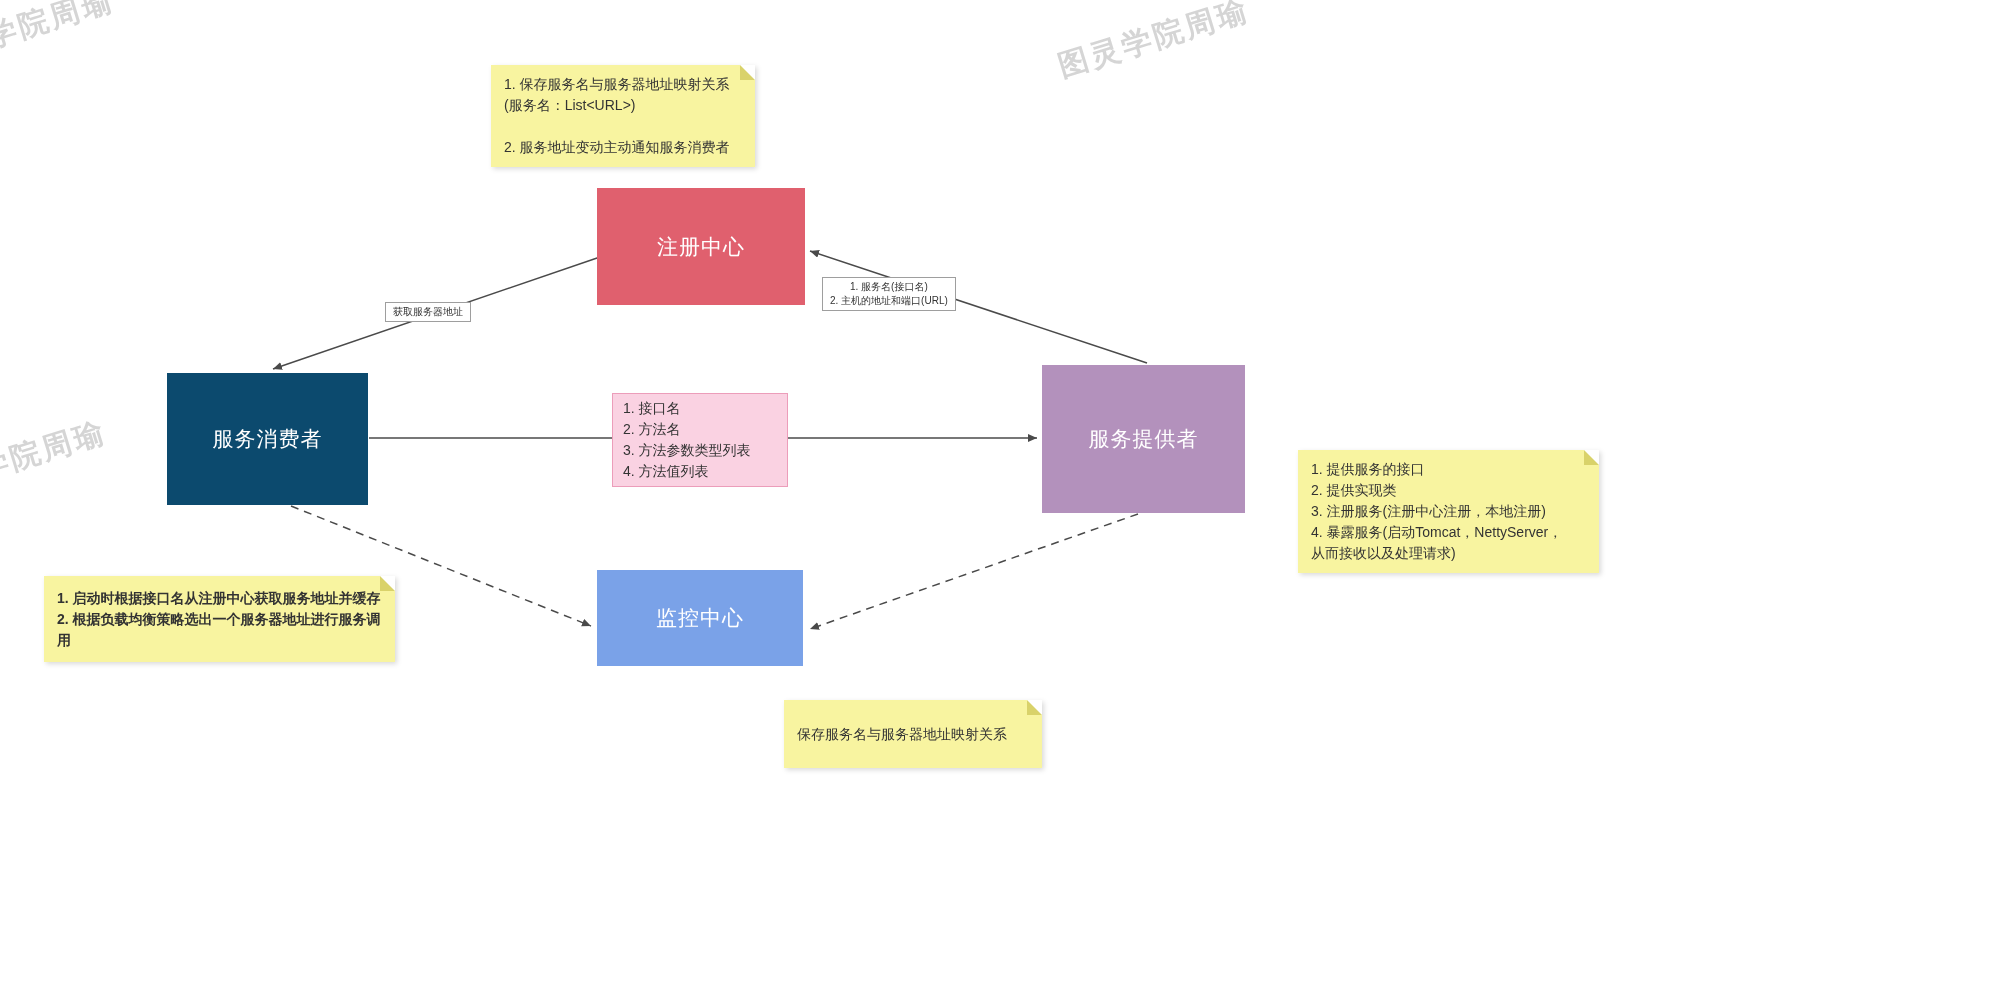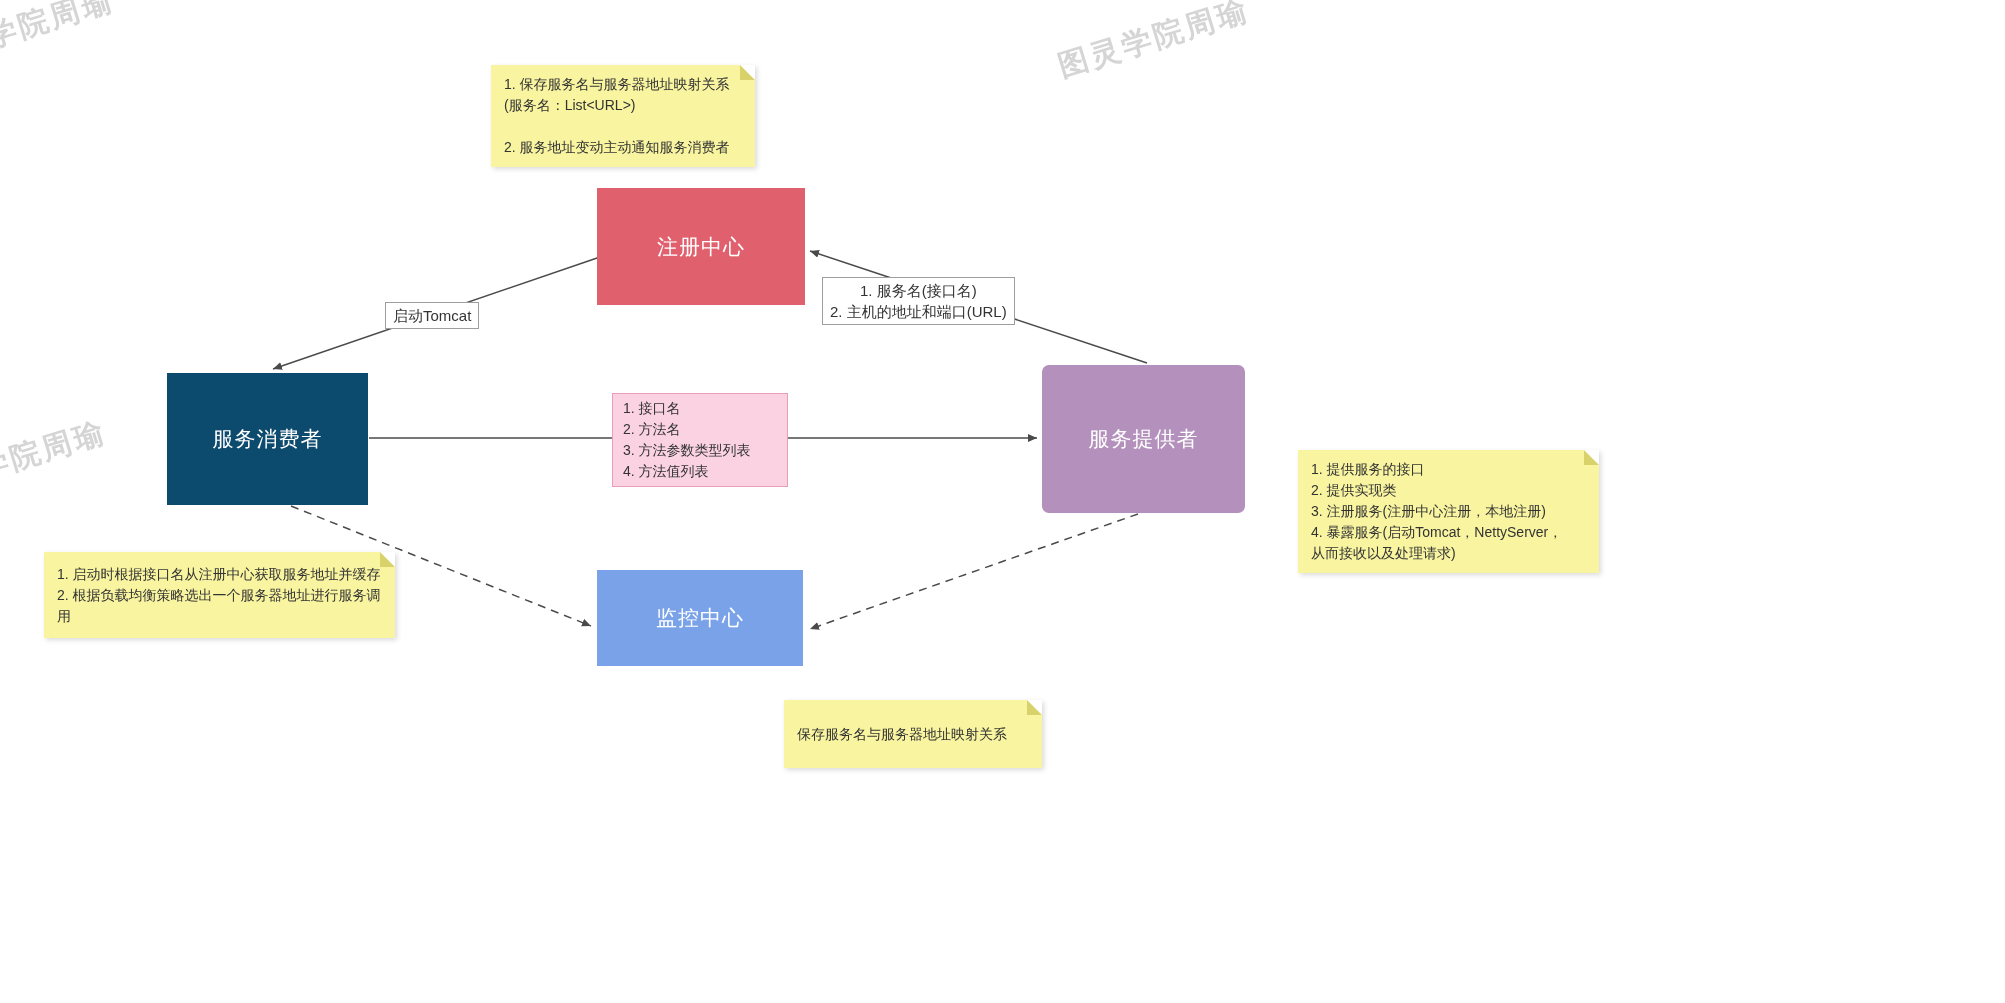--- a/index.html
+++ b/index.html
@@ -35,21 +35,21 @@
 
   
   .node{
     position:absolute;
     display:flex;align-items:center;justify-content:center;
     color:#ffffff;font-size:21px;font-weight:normal;
     letter-spacing:1px;
   }
   .node-registry{left:597px;top:188px;width:208px;height:117px;background:#e0606e;}
   .node-consumer{left:167px;top:373px;width:201px;height:132px;background:#0c4a6e;}
-  .node-provider{left:1042px;top:365px;width:203px;height:148px;background:#b391bc;border-radius:7px;}
+  .node-provider{left:1042px;top:365px;width:203px;height:148px;background:#b391bc;}
   .node-monitor{left:597px;top:570px;width:206px;height:96px;background:#7aa2e8;}
 
   
   .note{
     position:absolute;
     background:#f8f4a0;
     box-shadow:2px 2px 5px rgba(0,0,0,0.15);
     padding:9px 13px;
     font-size:14px;
     line-height:1.5;
@@ -58,30 +58,30 @@
   }
   .note::before{
     content:"";
     position:absolute;top:0;right:0;
     border-style:solid;
     border-width:0 15px 15px 0;
     border-color:#ffffff #ffffff #d9d26a #d9d26a;
   }
   .note-text{white-space:pre-line;}
   .note-registry{left:455px;top:65px;width:238px;min-height:78px;}
-  .note-consumer{left:8px;top:552px;width:325px;min-height:68px;display:flex;align-items:center;}
+  .note-consumer{left:8px;top:576px;width:325px;min-height:68px;display:flex;align-items:center;font-weight:bold;}
   .note-provider{left:1262px;top:450px;width:275px;min-height:100px;}
   .note-monitor{left:748px;top:700px;width:232px;min-height:50px;display:flex;align-items:center;}
 
   
   .edge-label{
     position:absolute;
     background:#ffffff;
     border:1px solid #9e9e9e;
-    font-size:15px;
+    font-size:10px;
     line-height:1.4;
     padding:2px 7px;
     white-space:pre-line;
     color:#333;
   }
   .label-get{left:385px;top:302px;}
   .label-register{left:822px;top:277px;text-align:center;}
 
   
   .pink-box{
@@ -126,21 +126,21 @@
   <div class="node node-consumer">
     <span>服务消费者</span>
   </div>
   <div class="node node-provider">
     <span>服务提供者</span>
   </div>
   <div class="node node-monitor">
     <span>监控中心</span>
   </div>
 
-  <div class="edge-label label-get">启动Tomcat</div>
+  <div class="edge-label label-get">获取服务器地址</div>
   <div class="edge-label label-register">1. 服务名(接口名)
 2. 主机的地址和端口(URL)</div>
 
   <div class="pink-box">
     <div class="pink-text">1. 接口名
 2. 方法名
 3. 方法参数类型列表
 4. 方法值列表</div>
   </div>
 

